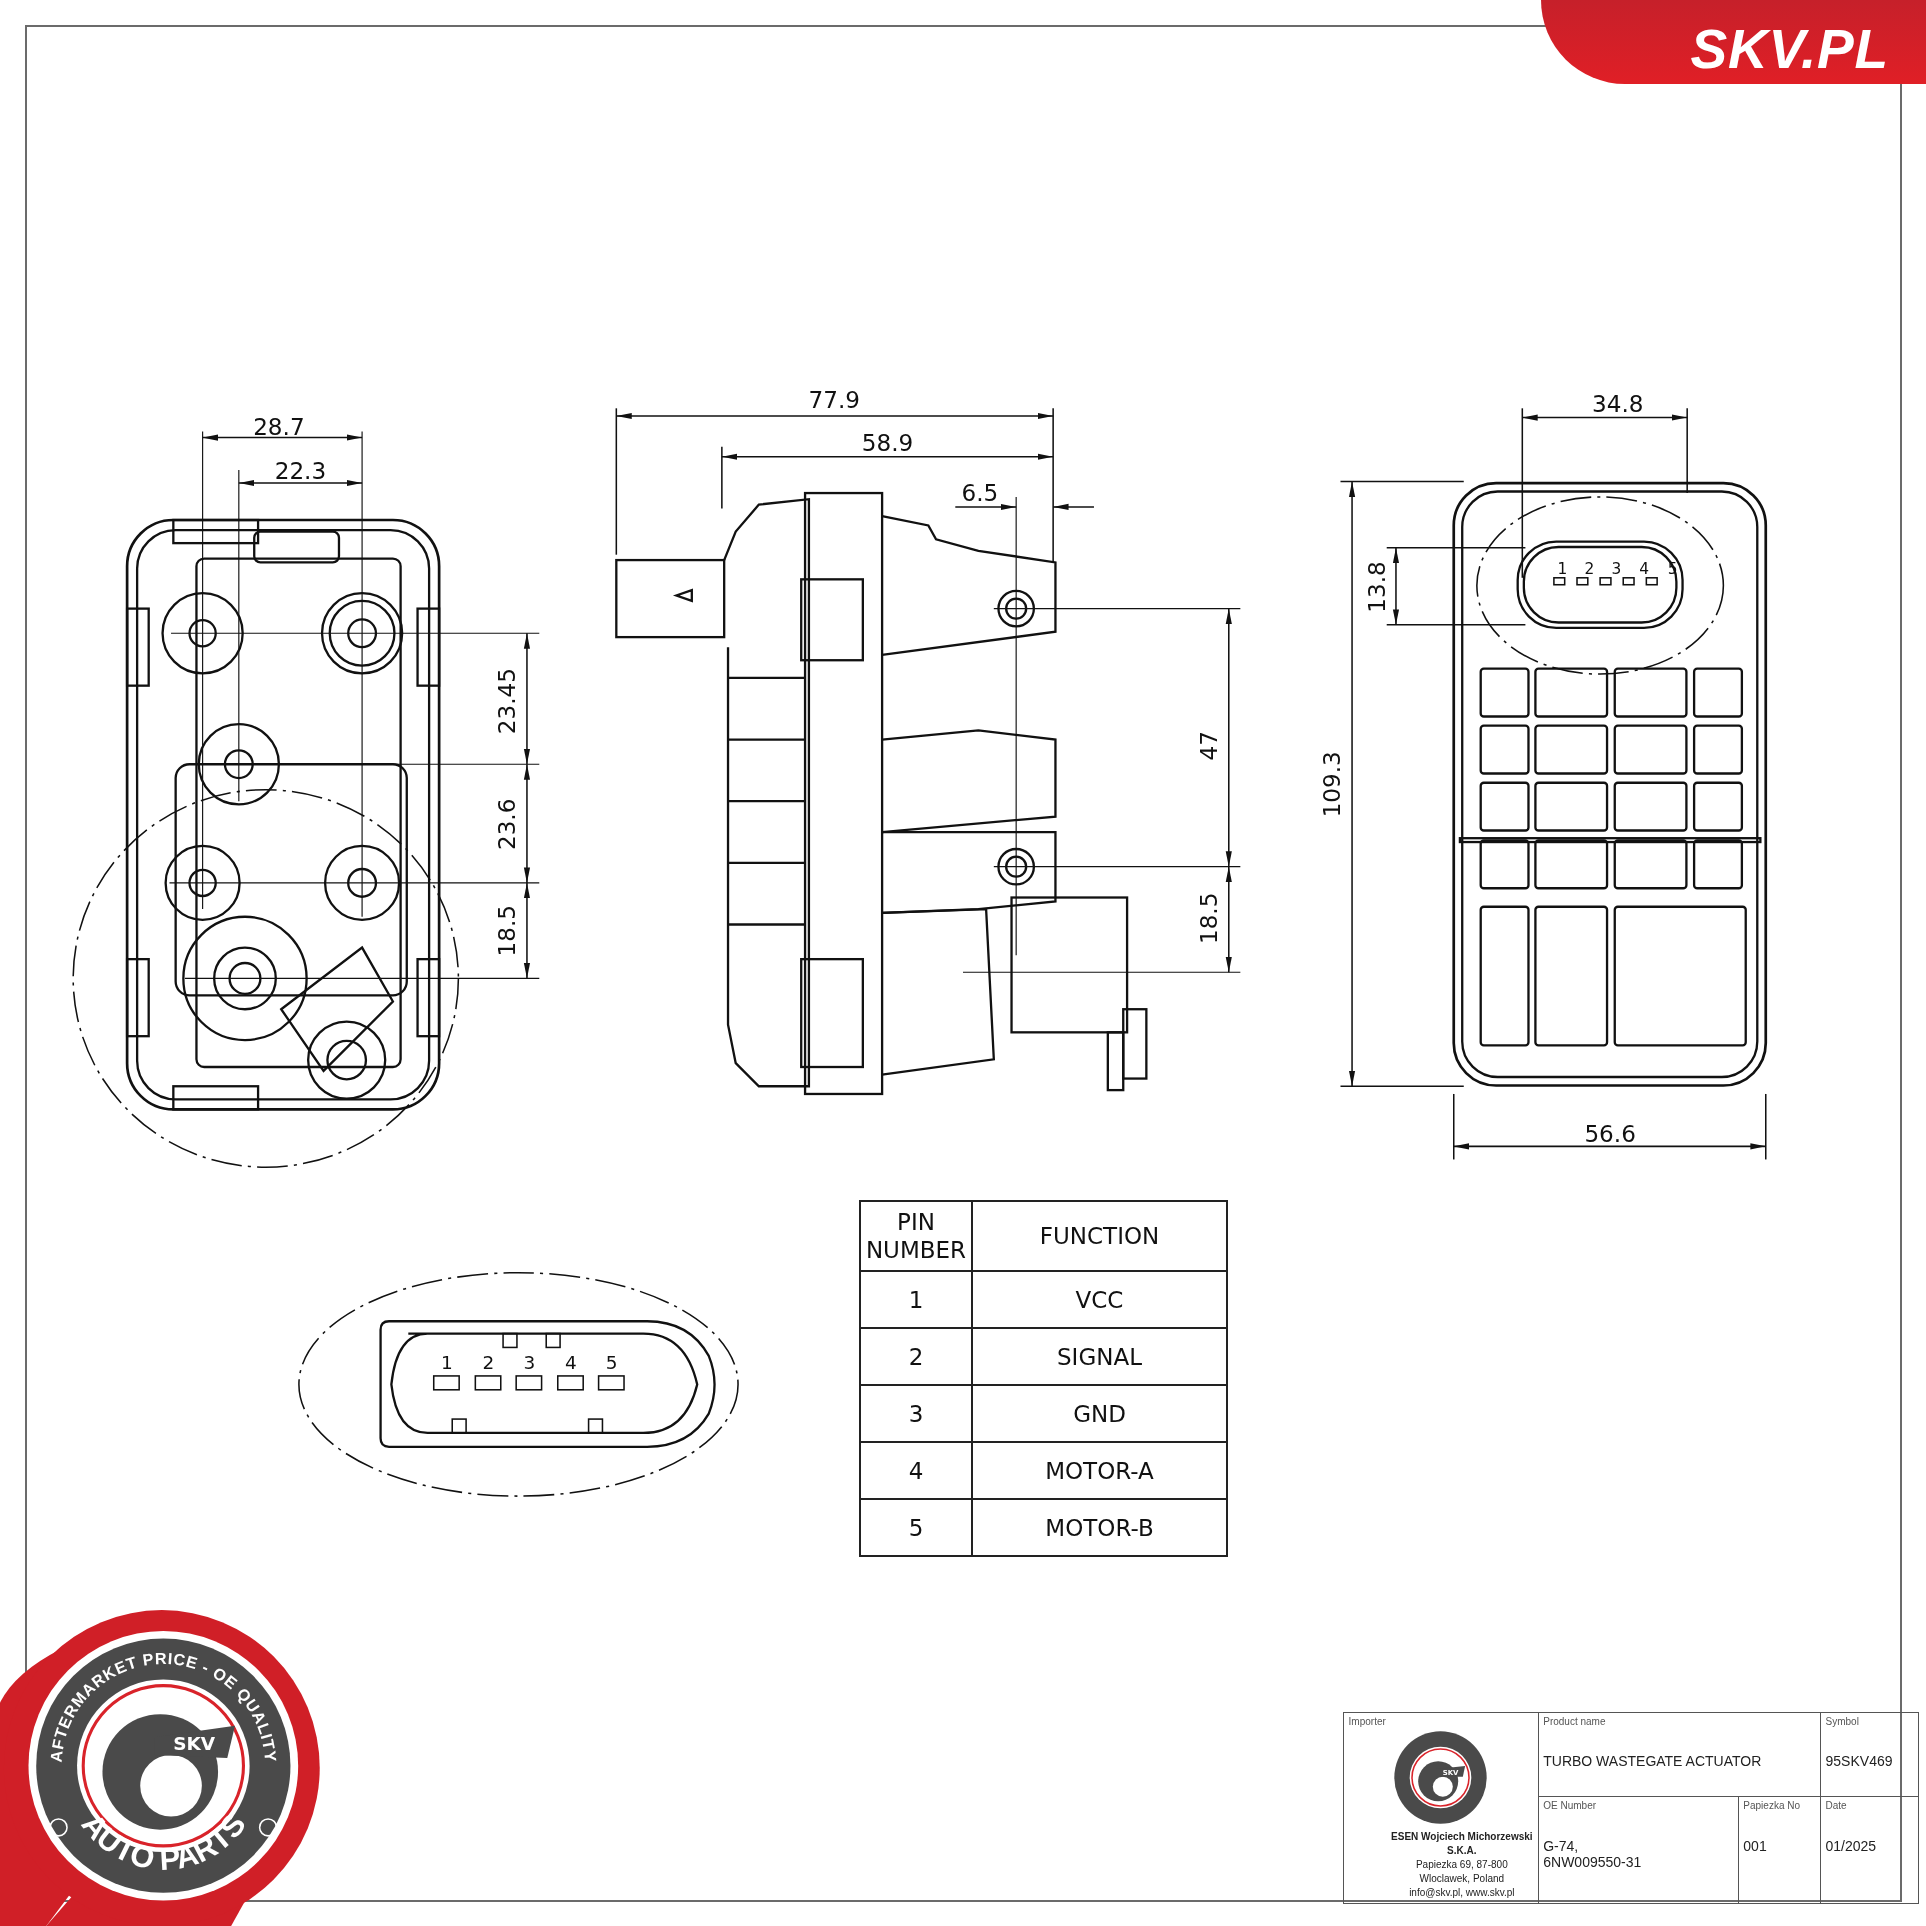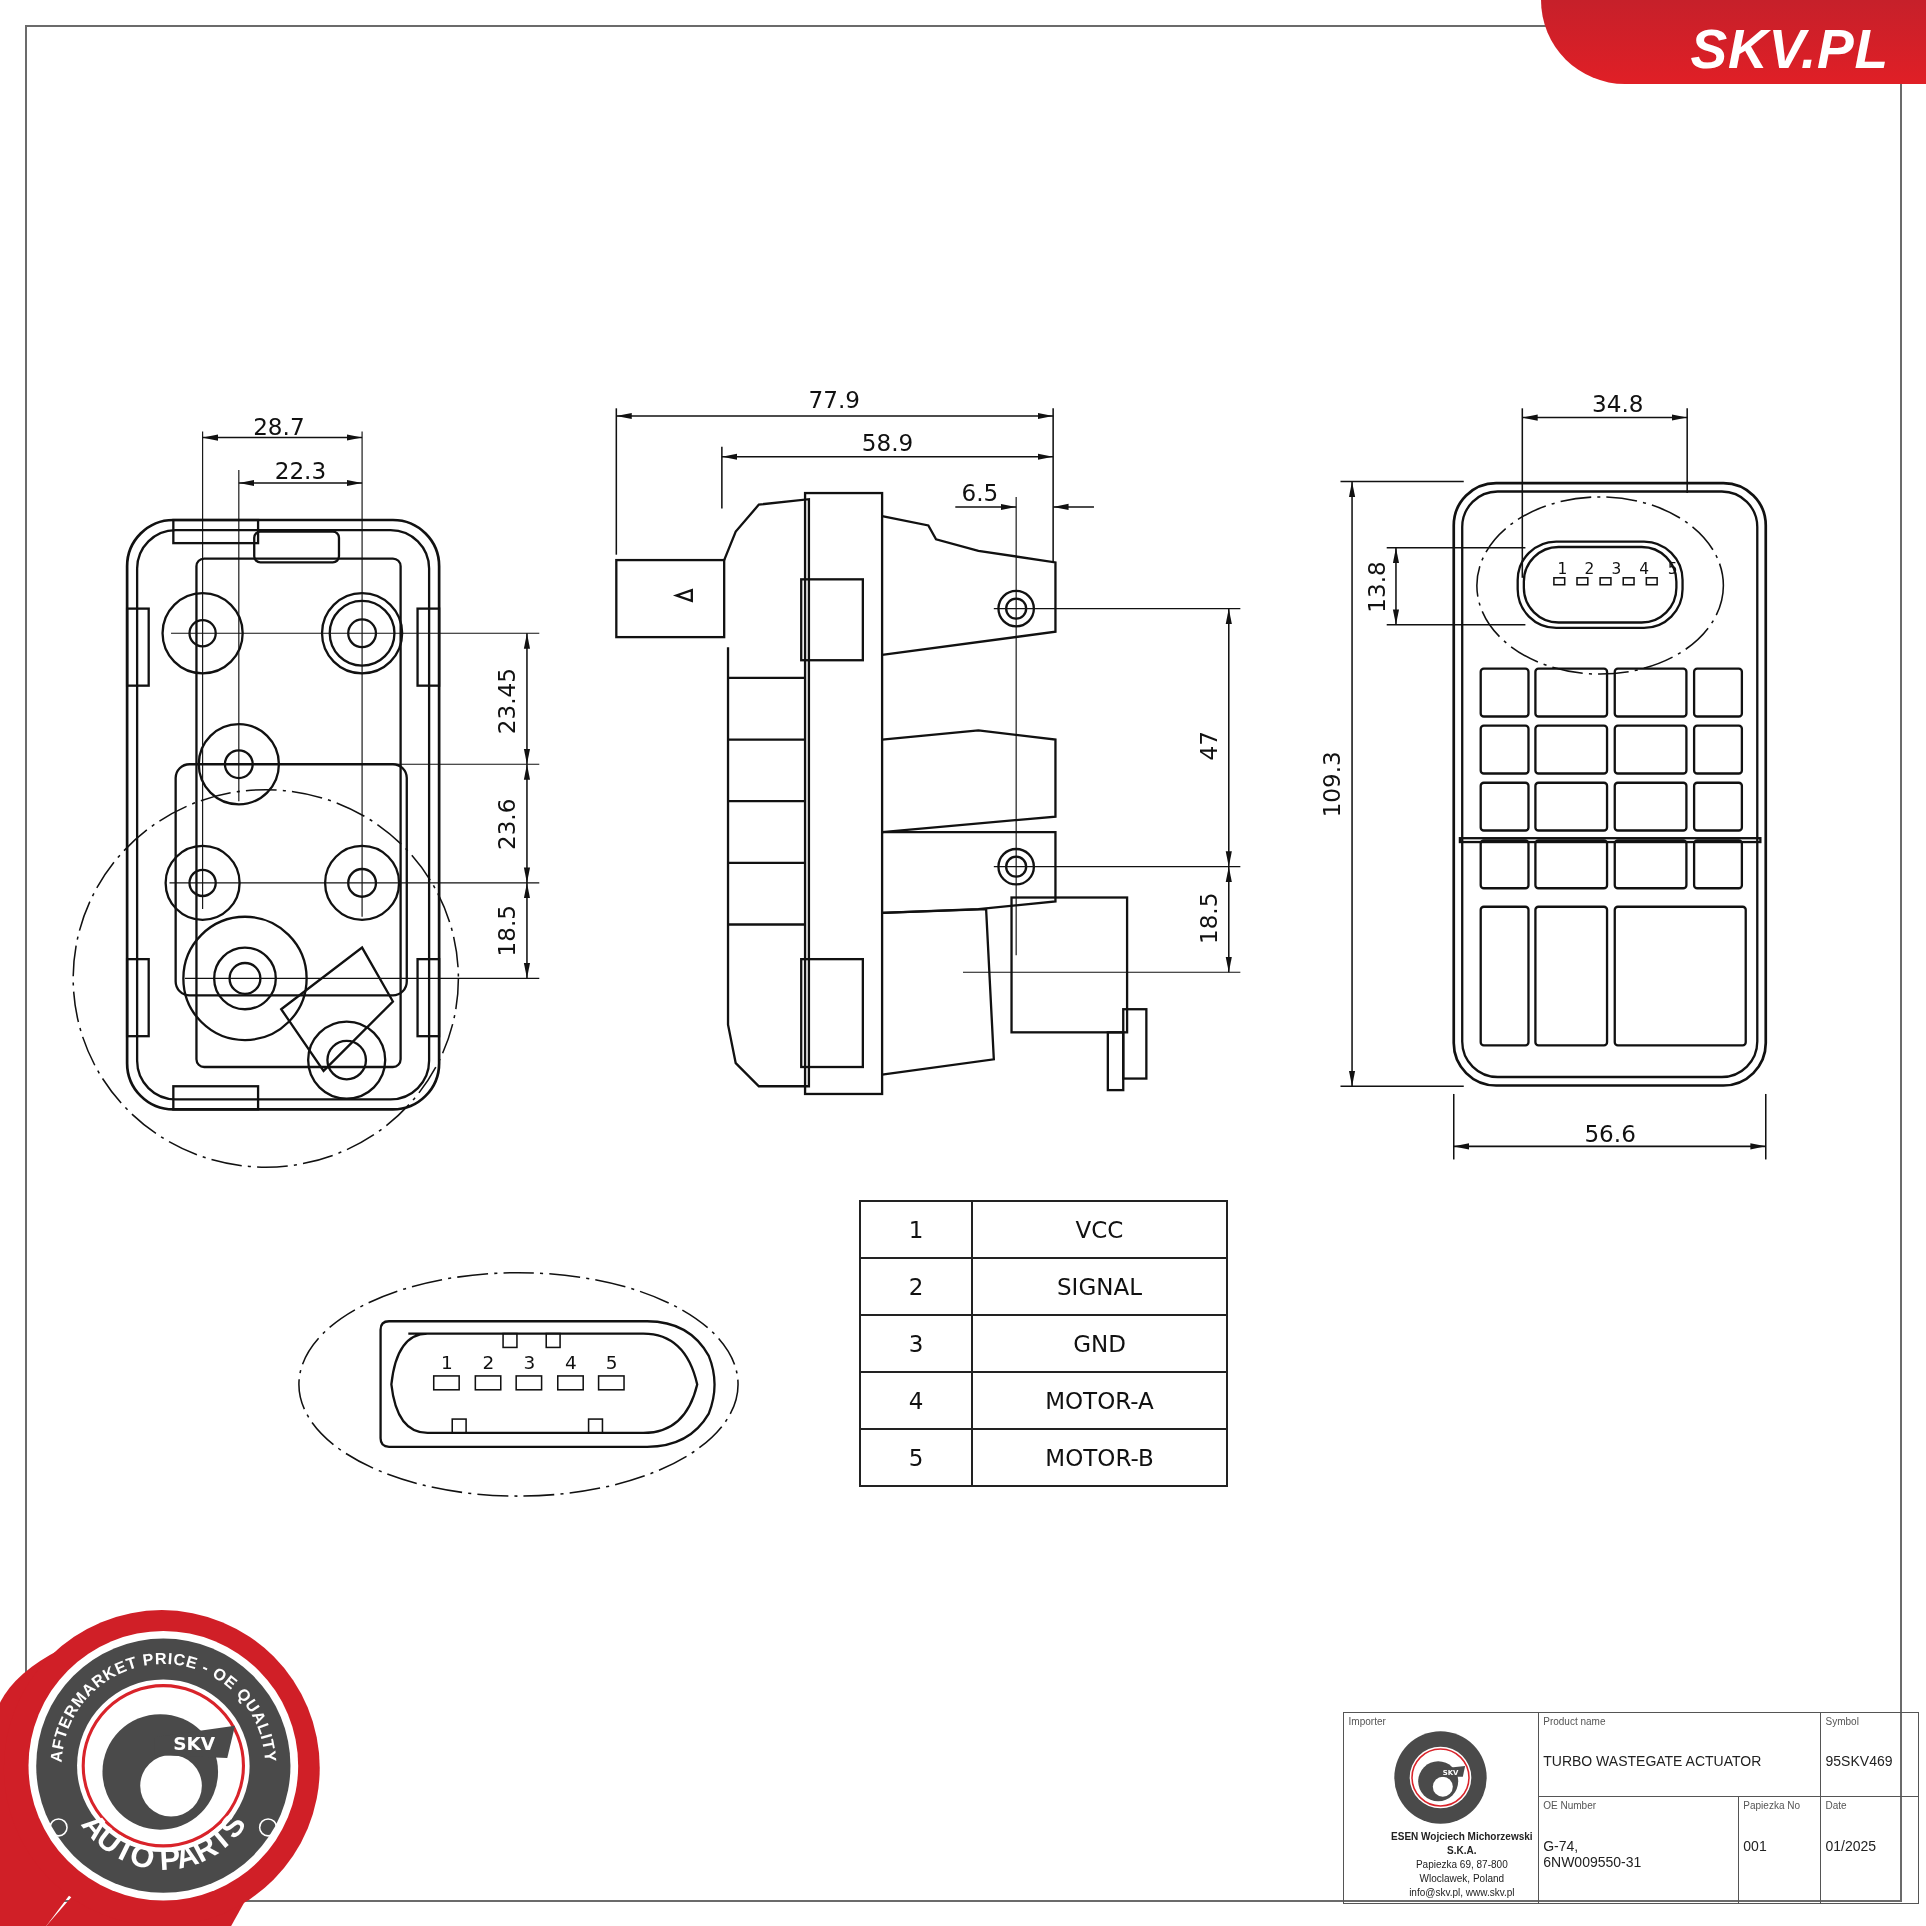--- a/index.html
+++ b/index.html
@@ -233,20 +233,27 @@
       <text x="634" y="1777" text-anchor="middle">2</text>
       <text x="687" y="1777" text-anchor="middle">3</text>
       <text x="741" y="1777" text-anchor="middle">4</text>
       <text x="794" y="1777" text-anchor="middle">5</text>
     </g>
   </g>
 </svg>
 
 <table class="pin-table">
   <tbody>
+      <tr>
+    <th class="c1">
+      <span>PIN</span><br>
+      <span>NUMBER</span>
+    </th>
+    <th class="c2">FUNCTION</th>
+  </tr>
   <tr>
     <td class="c1">1</td>
     <td class="c2">VCC</td>
   </tr>
   <tr>
     <td class="c1">2</td>
     <td class="c2">SIGNAL</td>
   </tr>
   <tr>
     <td class="c1">3</td>

